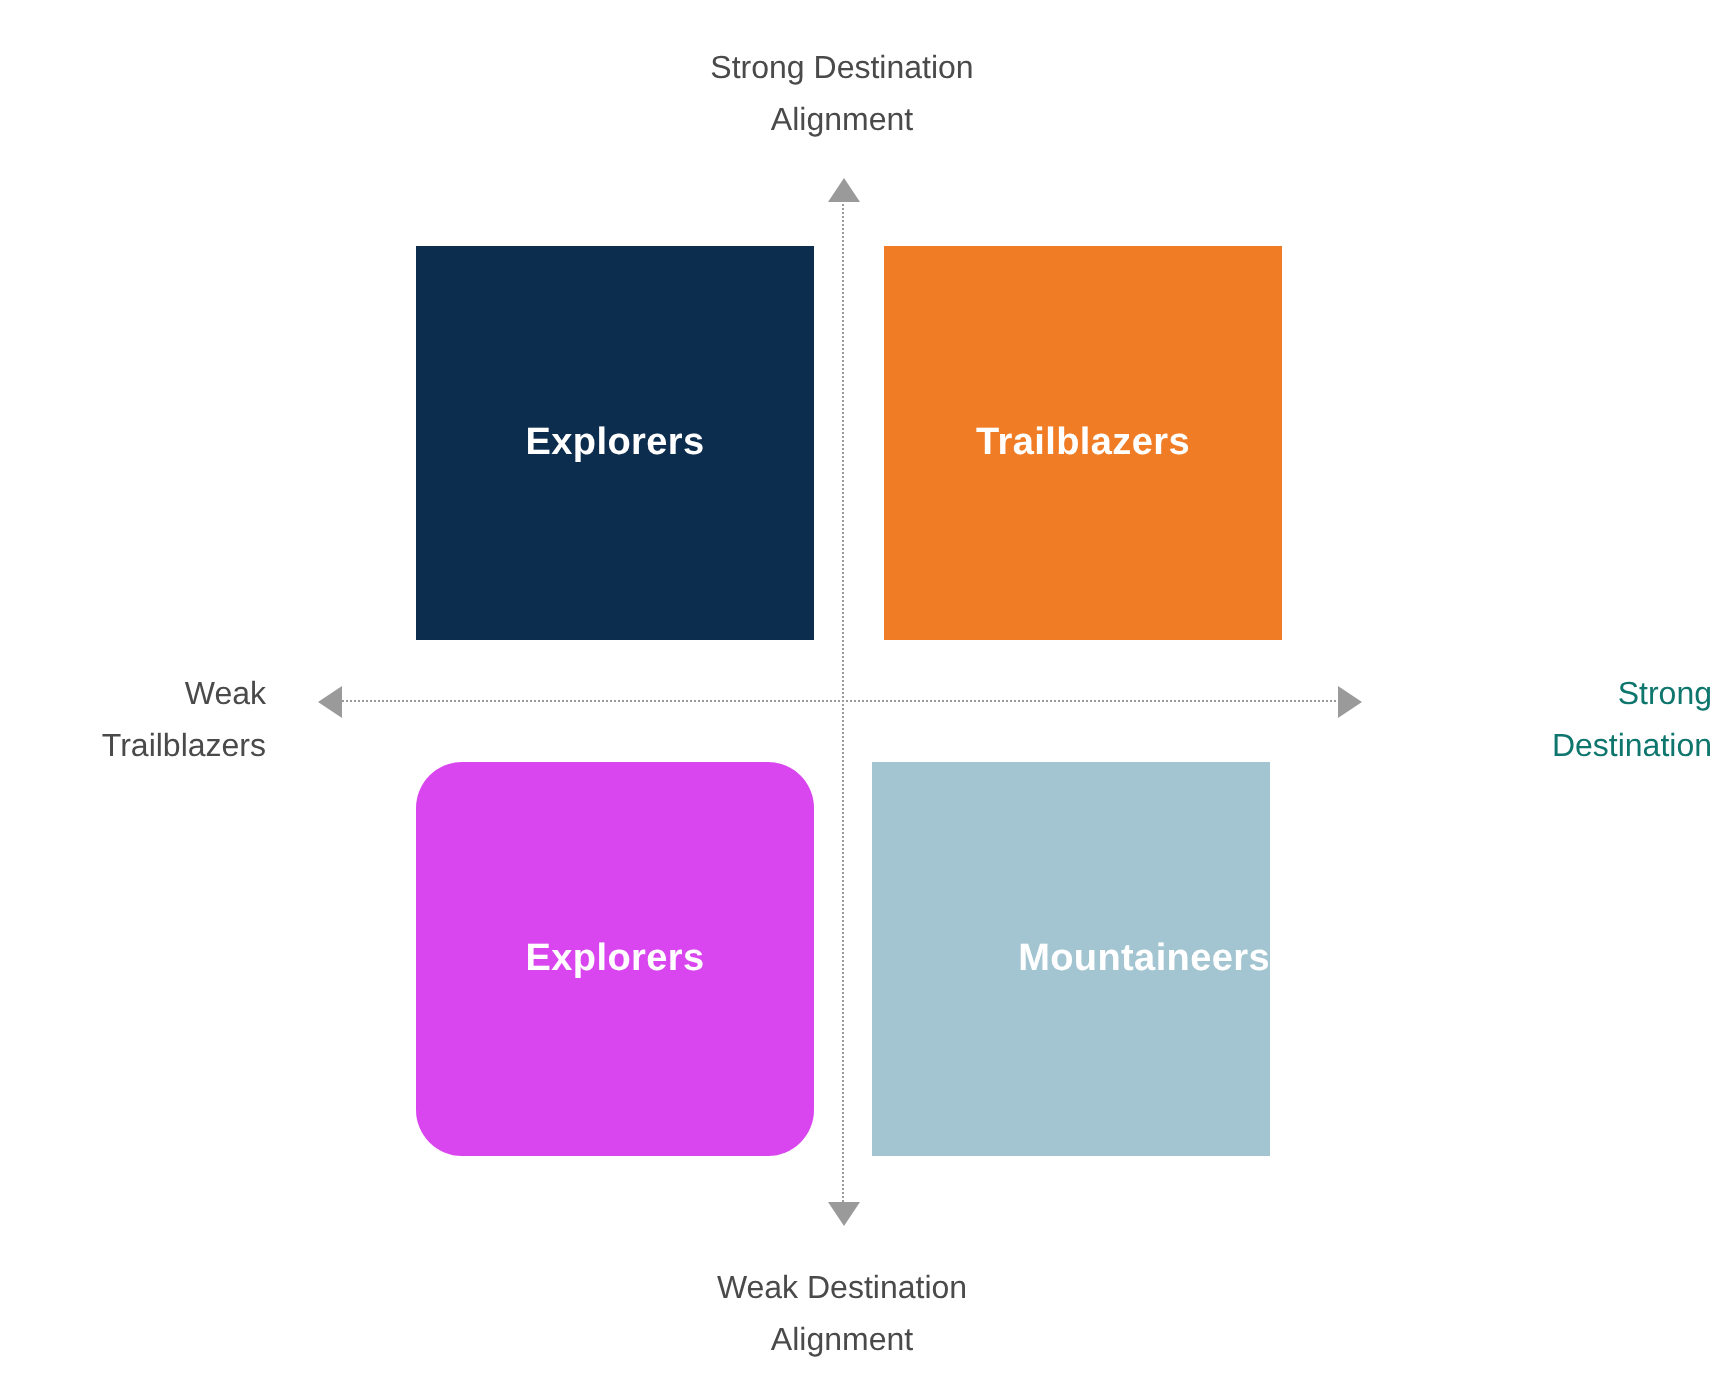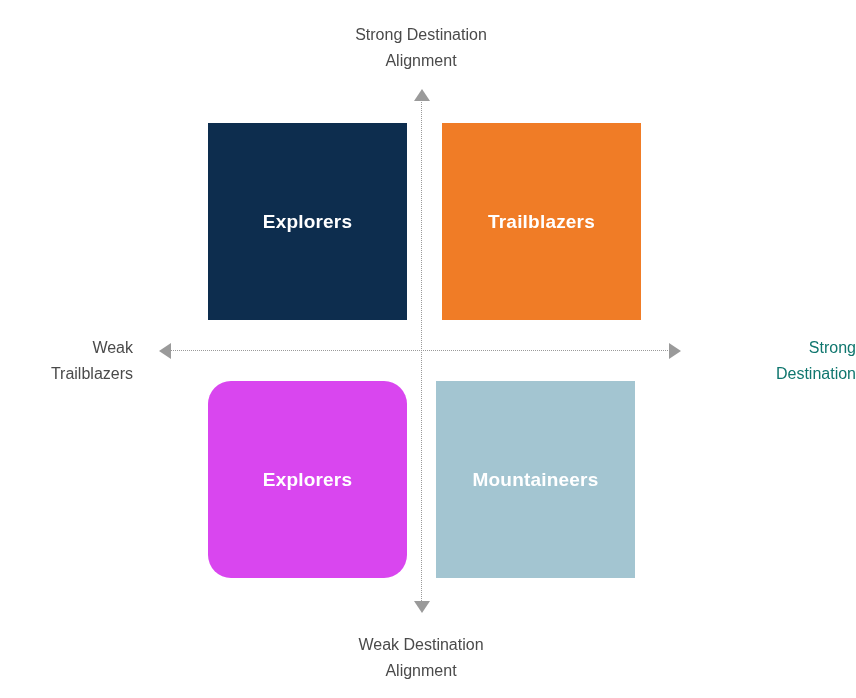--- a/index.html
+++ b/index.html
@@ -118,21 +118,21 @@
   .quadrant .quad-label {
     color: #ffffff;
     font-size: 19px;
     font-weight: bold;
     letter-spacing: 0.2px;
     text-align: center;
   }
   #quad-voyagers       { left: 208px; top: 123px; }
   #quad-trailblazers   { left: 442px; top: 123px; }
   #quad-explorers      { left: 208px; top: 381px; }
-  #quad-mountaineers   { left: 436px; top: 381px; }
+  #quad-mountaineers   { left: 436px; top: 381px; justify-content: flex-end; }
 </style>
 </head>
 <body>
 
 <div id="matrix-canvas" style="background: rgb(255, 255, 255);">
 
   <div class="axis-line-v" style="border-left-color: rgb(154, 154, 154);"></div>
   <div class="axis-line-h" style="border-top-color: rgb(154, 154, 154);"></div>
 
   <div class="arrow arrow-up"></div>

